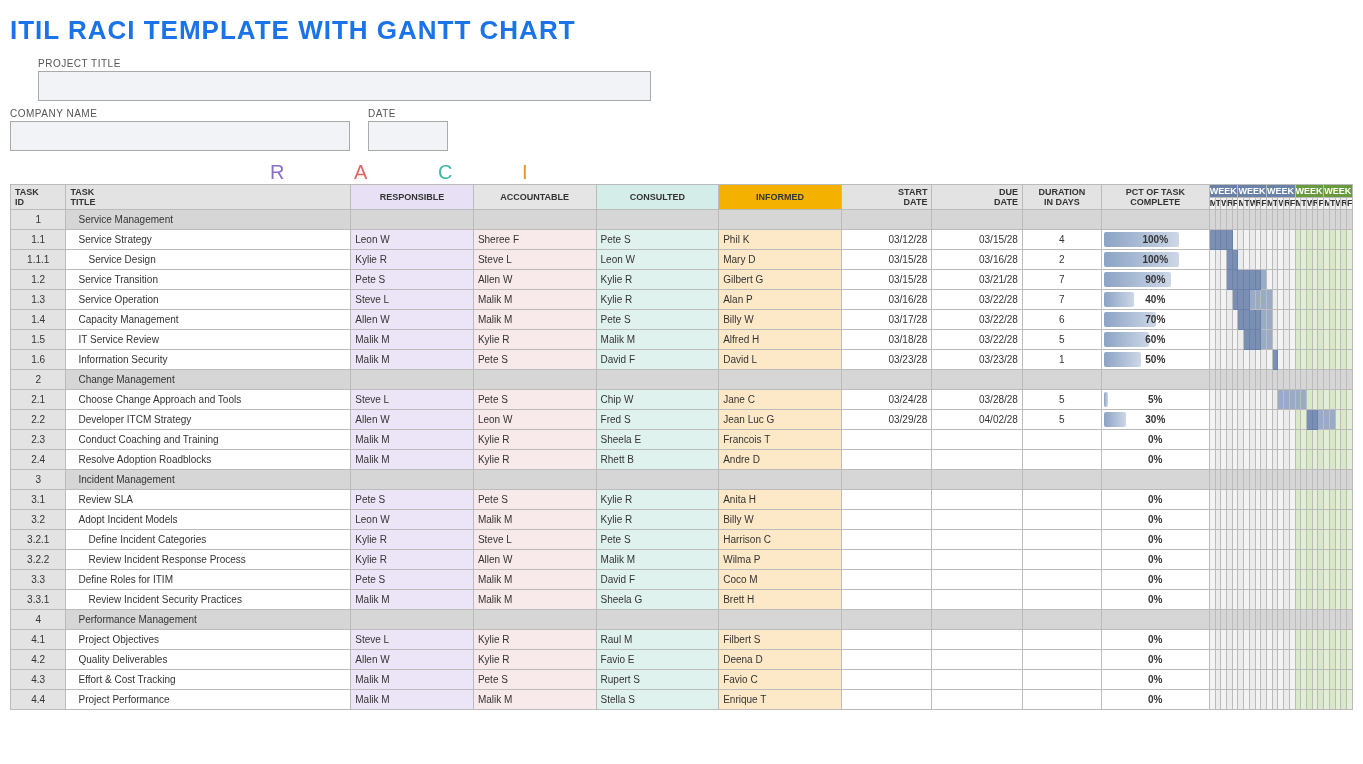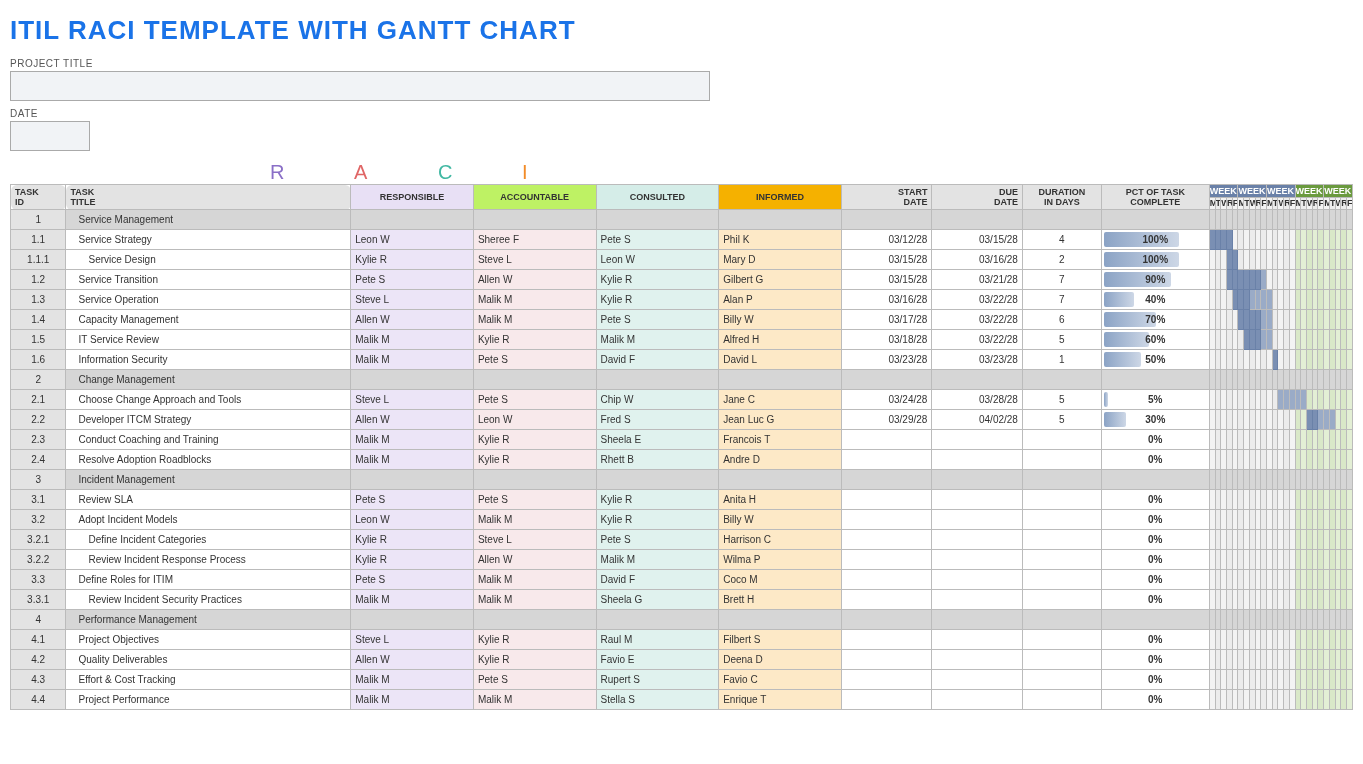--- a/index.html
+++ b/index.html
@@ -25,21 +25,21 @@
     margin: 2px 0;
   }
   .meta-input {
     border: 1px solid #aaa;
     background: #f1f3f6;
     height: 30px;
     padding: 4px;
   }
   .meta-row { display: flex; gap: 18px; margin: 5px 0 10px 0; }
   .meta-col { display: flex; flex-direction: column; }
-  .pt-row { width: 700px; }
+  .pt-row { width: 613px; margin-left: 28px; }
   .raci-letters {
     display: flex;
     margin-left: 250px;
     font-size: 20px;
     font-weight: normal;
   }
   .raci-letters span { width: 84px; text-align: left; padding-left: 10px; }
   .R { color: #8a6fc7; }
   .A { color: #e06666; }
   .C { color: #42b8a3; }
@@ -48,31 +48,31 @@
   table { border-collapse: collapse; table-layout: fixed; width: 1343px; }
   th, td {
     border: 1px solid #bbb;
     padding: 2px 4px;
     font-size: 10px;
     vertical-align: middle;
     overflow: hidden;
     white-space: nowrap;
   }
   th { background: #e3e3e3; font-size: 9px; text-align: center; }
-  th.left { text-align: left; border-radius: 6px; }
+  th.left { text-align: left; }
   .col-id { width: 38px; text-align: center; background: #e3e3e3;}
   .col-title { width: 195px; }
   .col-raci { width: 84px; }
   .col-date { width: 62px; text-align: right;}
   .col-dur { width: 54px; text-align: center;}
   .col-pct { width: 74px; text-align: center;}
   .col-day { width: 19.6px; padding:0; text-align:center; font-size:9px;}
 
   .hdr-r { background: #e8e0f5; }
-  .hdr-a { background: #bef264; }
+  .hdr-a { background: #e5e5e5; }
   .hdr-c { background: #d5ede8; }
   .hdr-i { background: #f5b100; }
   .cell-r { background: #ece5f7; }
   .cell-a { background: #f8e9eb; }
   .cell-c { background: #e0f2ee; }
   .cell-i { background: #fde9c7; }
 
   .week-hdr-blue { background: #6a81a8; color: #fff; font-weight: bold;}
   .week-hdr-green{ background: #6a9a3e; color: #fff; font-weight: bold;}
   .day-m0 { background:#f3f3f3;}
@@ -101,20 +101,24 @@
 <body>
 
 <div class="title">ITIL RACI TEMPLATE WITH GANTT CHART</div>
 
 <div class="meta-col pt-row">
   <div class="meta-label">PROJECT TITLE</div>
   <div class="meta-input"></div>
 </div>
 
 <div class="meta-row">
+  <div class="meta-col" style="width:340px;">
+    <div class="meta-label">COMPANY NAME</div>
+    <div class="meta-input"></div>
+  </div>
   <div class="meta-col" style="width:80px;">
     <div class="meta-label">DATE</div>
     <div class="meta-input"></div>
   </div>
 </div>
 
 <div class="raci-letters">
   <span class="R">R</span>
   <span class="A">A</span>
   <span class="C">C</span>

